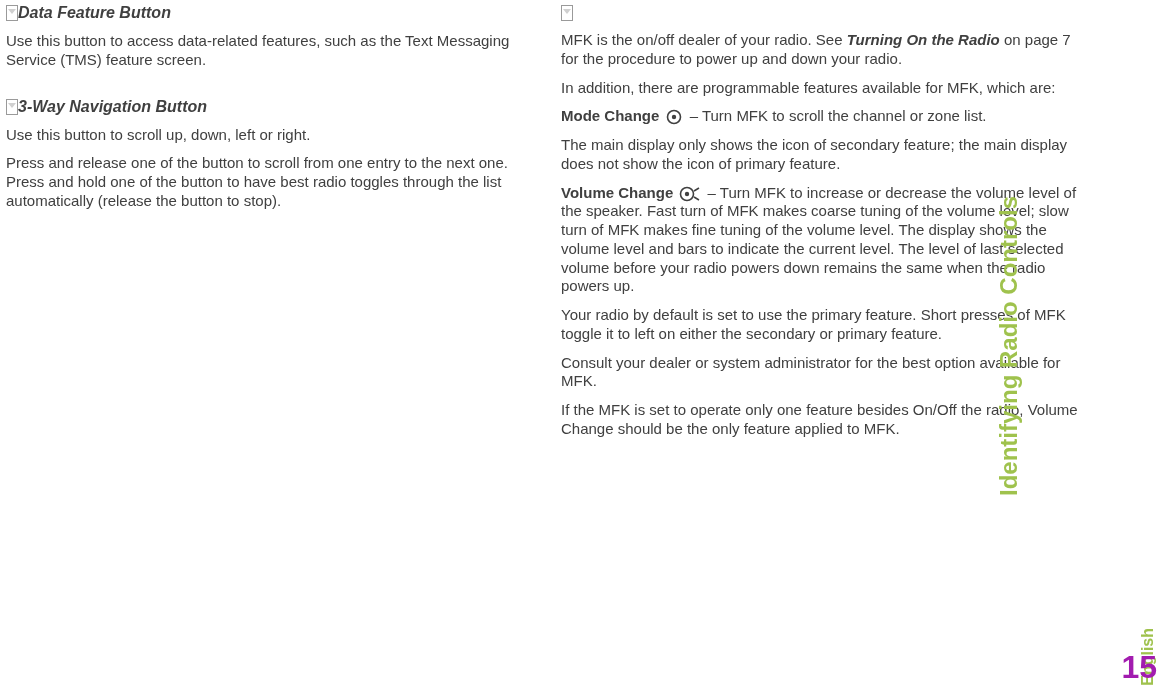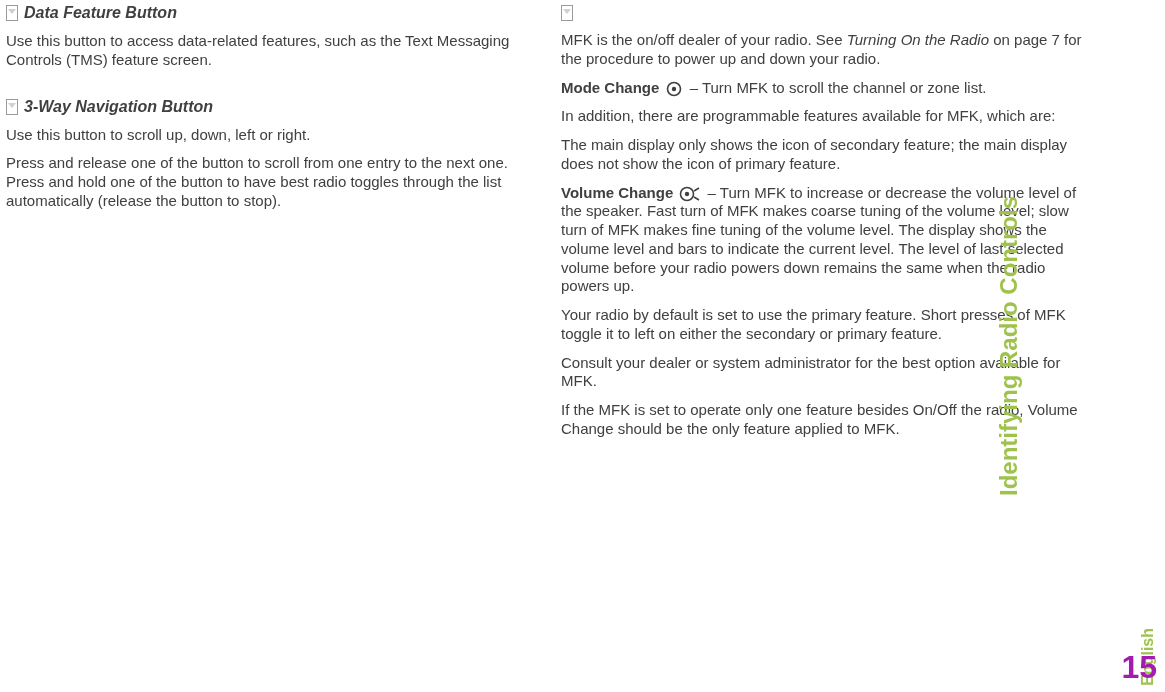--- a/index.html
+++ b/index.html
@@ -36,21 +36,20 @@
     width: 555px;
     padding-left: 6px;
   }
   h3.section {
     font-weight: bold;
     font-style: italic;
     font-size: 16px;
     margin: 4px 0 10px 0;
     display: flex;
     align-items: flex-start;
-    gap: 6px;
   }
   .bookmark-icon {
     width: 10px;
     height: 14px;
     border: 1px solid #9a9a9a;
     position: relative;
     display: inline-block;
     margin-top: 1px;
   }
   .bookmark-icon::before {
@@ -64,21 +63,21 @@
     border-left: 4px solid transparent;
     border-right: 4px solid transparent;
     border-top: 5px solid #d0d0d0;
   }
   p {
     font-size: 15px;
     line-height: 1.25;
     margin: 0 0 10px 0;
   }
   .bold { font-weight: bold; }
-  .bolditalic { font-weight: normal; font-style: italic; }
+  .bolditalic { font-weight: bold; font-style: italic; }
   .inline-icon {
     display: inline-flex;
     vertical-align: middle;
     margin: 0 2px;
   }
   .inline-icon svg { display: block; }
 
   .sidebar {
     position: absolute;
     right: 6px;
@@ -123,21 +122,21 @@
 <div class="page">
 
   <div class="columns">
 
     <div class="col col-left">
 
       <h3 class="section">
         <span class="bookmark-icon"></span>
         <span>Data Feature Button</span>
       </h3>
-      <p>Use this button to access data-related features, such as the Text Messaging Controls (TMS) feature screen.</p>
+      <p>Use this button to access data-related features, such as the Text Messaging Service (TMS) feature screen.</p>
 
       <div style="height:14px"></div>
 
       <h3 class="section">
         <span class="bookmark-icon"></span>
         <span>3-Way Navigation Button</span>
       </h3>
       <p>Use this button to scroll up, down, left or right.</p>
       <p>Press and release one of the button to scroll from one entry to the next one. Press and hold one of the button to have best radio toggles through the list automatically (release the button to stop).</p>
     </div>
@@ -145,30 +144,30 @@
     <div class="col col-right">
 
       <h3 class="section">
         <span class="bookmark-icon"></span>
       </h3>
 
       <p>
         <span>MFK is the on/off dealer of your radio. See </span><span class="bolditalic">Turning On the Radio</span><span> on page 7 for the procedure to power up and down your radio.</span>
       </p>
 
+      <p>In addition, there are programmable features available for MFK, which are:</p>
+
       <p>
         <span class="bold">Mode Change </span><span class="inline-icon">
           <svg width="18" height="16" viewBox="0 0 18 16">
             <circle cx="8" cy="8" r="6.5" fill="none" stroke="#404040" stroke-width="1.6"></circle>
             <circle cx="8" cy="8" r="2.2" fill="#404040"></circle>
           </svg>
         </span><span> – Turn MFK to scroll the channel or zone list.</span>
       </p>
-
-      <p>In addition, there are programmable features available for MFK, which are:</p>
 
       <p>The main display only shows the icon of secondary feature; the main display does not show the icon of primary feature.</p>
 
       <p>
         <span class="bold">Volume Change </span><span class="inline-icon">
           <svg width="22" height="16" viewBox="0 0 22 16">
             <circle cx="8" cy="8" r="6.5" fill="none" stroke="#404040" stroke-width="1.6"></circle>
             <circle cx="8" cy="8" r="2.2" fill="#404040"></circle>
             <path d="M15 5 L20 2 M15 11 L20 14" stroke="#404040" stroke-width="1.6" fill="none"></path>
           </svg>

